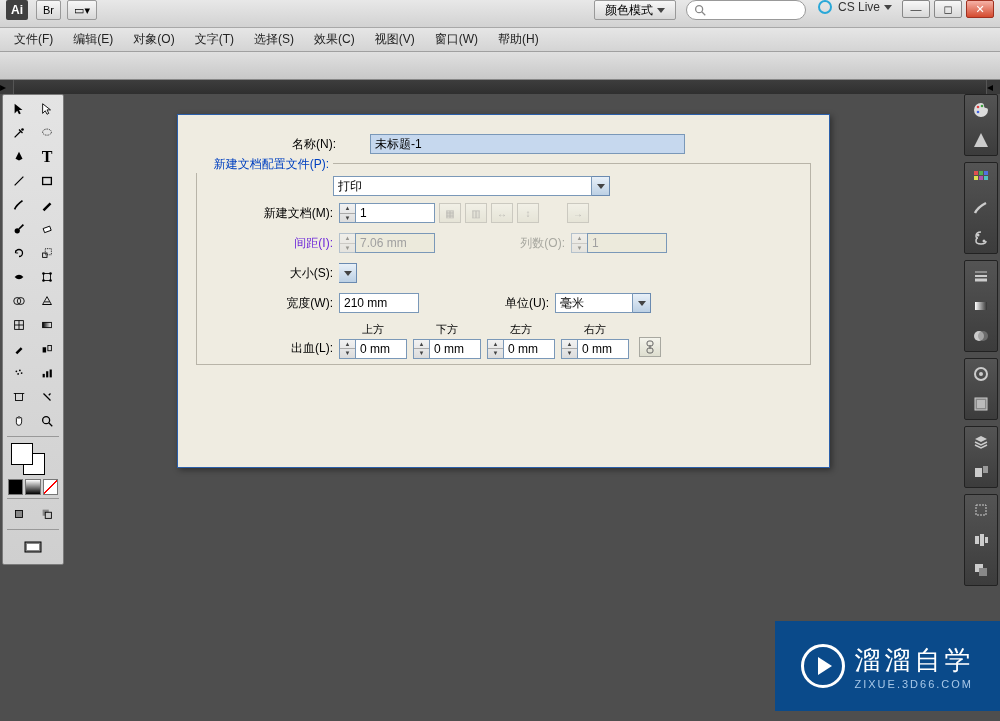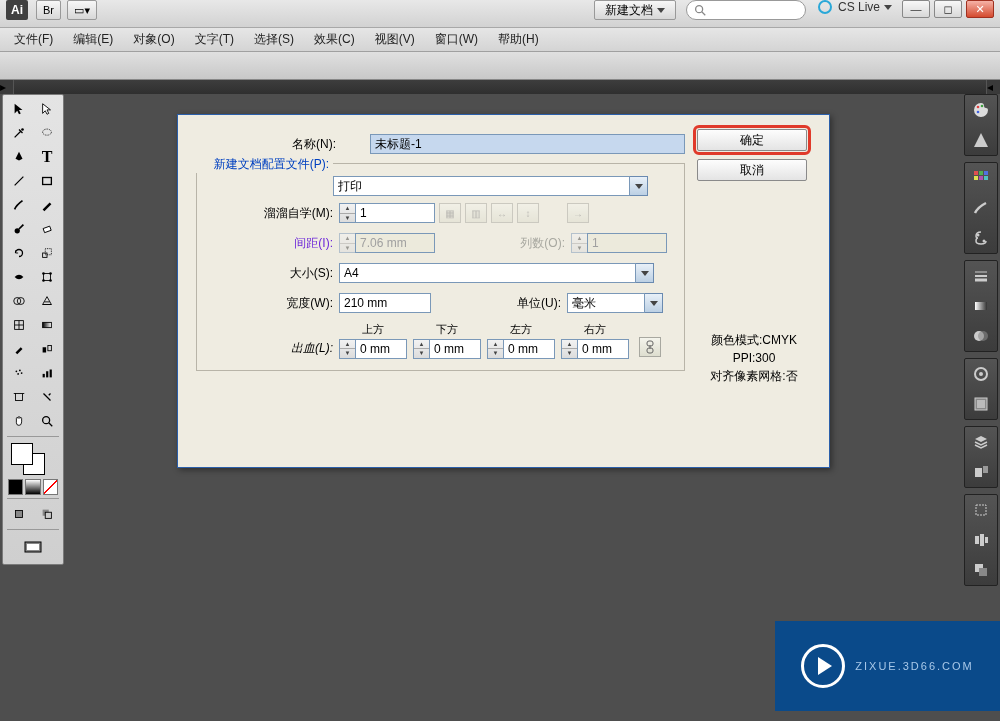--- a/index.html
+++ b/index.html
@@ -59,21 +59,21 @@
 .dialog .lbl{ text-align:right; margin-right:6px; color:#000;}
 .dialog .lbl.w1{ width:140px;}
 .dialog input[type=text]{ height:20px; border:1px solid #7a98b8; padding:0 4px; background:#fff;}
 .dialog input.sel{ background:#c6d8ee;margin-left:28px;}
 .dialog .dropbtn{ width:18px; height:20px; background:linear-gradient(#e8f0f8,#bcd0e4); border:1px solid #6a8ab0; border-left:none; display:flex;align-items:center;justify-content:center;}
 .dialog .spin{ width:16px; height:20px; border:1px solid #7a98b8; background:linear-gradient(#f2f2f2,#dcdcdc); border-right:none; display:flex; flex-direction:column;}
 .dialog .spin .su,.dialog .spin .sd{ flex:1; display:flex; align-items:center; justify-content:center; font-size:6px; color:#444;}
 .dialog .spin .su{ border-bottom:1px solid #aaa;}
 .dialog .btn{ width:110px; height:22px; background:linear-gradient(#fdfdfd,#e4e4e4); border:1px solid #8a8a8a; border-radius:2px; display:flex; align-items:center; justify-content:center; margin-bottom:8px;}
 .dialog .btn.highlight{ outline:3px solid #e03a2a; outline-offset:1px;}
-.dialog .fieldset{ border:1px solid #b8b4a8; padding:10px 8px 8px 8px; position:relative; margin-top:4px;}
+.dialog .fieldset{ border:1px solid #b8b4a8; padding:10px 8px 2px 8px; position:relative; margin-top:4px;}
 .dialog .fieldset .legend{ position:absolute; top:-8px; left:8px; background:#efece1; padding:0 4px; color:#0040c0;}
 .dialog .icon-btn{ width:22px; height:20px; border:1px solid #a8a8a0; background:linear-gradient(#f4f4ec,#dedecf); margin-left:4px; display:flex;align-items:center;justify-content:center; font-size:10px; color:#888;}
 .dialog .icon-btn.disabled{ opacity:0.5;}
 .dialog .bleed-col{ display:flex; flex-direction:column; align-items:center; margin-right:6px;}
 .dialog .bleed-col .bl-lbl{ font-size:11px; margin-bottom:2px;font-family:Liberation Mono, monospace;}
 .dialog .info{ font-size:11px; text-align:center; line-height:18px; margin-top:150px;}
 .dialog .adv-row{ display:flex; align-items:center; margin-top:12px;}
 .dialog .adv-expand{ width:20px; height:20px; border:1px solid #b8b4a8; border-radius:10px; background:#fbfaf4; display:flex; align-items:center; justify-content:center; margin-right:10px; margin-left:24px;}
 .dialog .adv-line{ flex:1; height:1px; background:#b8b4a8; margin-left:10px;}
 
@@ -92,21 +92,21 @@
 </style>
 </head>
 <body>
 
 <div class="titlebar">
   <div class="ai-logo">Ai</div>
   <div class="tb-btn">Br</div>
   <div class="tb-btn">▭▾</div>
   <div class="spacer"></div>
   <div class="workspace">
-      <span>新建文档</span>
+      <span>颜色模式</span>
       <span class="tri-down"></span>
     </div>
   <div class="search">
     <svg class="cur" viewBox="0 0 16 16">
         <circle cx="7" cy="7" r="4" fill="none" stroke="#888" stroke-width="1.5"></circle>
         <line x1="10" y1="10" x2="14" y2="14" stroke="#888" stroke-width="1.5"></line>
       </svg>
   </div>
   <div class="cslive">
       <div class="ring"></div>
@@ -489,28 +489,28 @@
       <div class="row">
         <div class="lbl w1">名称(N):</div>
         <input type="text" class="sel" style="width: 315px;" value="未标题-1">
       </div>
 
       <div class="fieldset">
         <div class="legend" style="left:-4px; top:-8px; width:140px; text-align:right;">新建文档配置文件(P):</div>
 
         <div class="row" style="height:24px;">
           <div style="width:128px;"></div>
-          <input type="text" style="width: 297px;" value="打印">
+          <input type="text" style="width: 259px;" value="打印">
             <div class="dropbtn">
               <span class="tri-down" style="margin:0;"></span>
             </div>
         </div>
 
         <div class="row">
-          <div class="lbl" style="width:128px;">溜溜自学(M):</div>
+          <div class="lbl" style="width:128px;">新建文档(M):</div>
           <div class="spin">
               <div class="su">▲</div>
               <div class="sd">▼</div>
             </div>
           <input type="text" style="width: 80px;" value="1">
           <div class="icon-btn disabled">▦</div>
           <div class="icon-btn disabled">▥</div>
           <div class="icon-btn disabled">↔</div>
           <div class="icon-btn disabled">↕</div>
           <div style="width:24px;"></div>
@@ -527,39 +527,38 @@
           <div class="lbl" style="width:130px;color:#a8a8a0;">列数(O):</div>
           <div class="spin" style="opacity:0.5;">
               <div class="su">▲</div>
               <div class="sd">▼</div>
             </div>
           <input type="text" style="width: 80px; color: rgb(160, 160, 160); background: rgb(236, 234, 220);" disabled="" value="1">
         </div>
 
         <div class="row">
           <div class="lbl" style="width:128px;">大小(S):</div>
-          <input type="text" style="width: 297px;" value="A4">
             <div class="dropbtn">
               <span class="tri-down" style="margin:0;"></span>
             </div>
         </div>
 
         <div class="row">
           <div class="lbl" style="width:128px;">宽度(W):</div>
-          <input type="text" style="width: 92px;" value="210 mm">
+          <input type="text" style="width: 80px;" value="210 mm">
           <div class="lbl" style="width:130px;">单位(U):</div>
           <input type="text" style="width: 78px;" value="毫米">
             <div class="dropbtn">
               <span class="tri-down" style="margin:0;"></span>
             </div>
         </div>
 
 
         <div class="row" style="height:44px;">
-          <div class="lbl" style="width:128px;margin-top:16px;font-style:italic;">出血(L):</div>
+          <div class="lbl" style="width:128px;margin-top:16px;">出血(L):</div>
           <div class="bleed-col">
               <div class="bl-lbl">上方</div>
               <div style="display:flex;">
                 <div class="spin">
                   <div class="su">▲</div>
                   <div class="sd">▼</div>
                 </div>
                 <input type="text" style="width: 52px;" value="0 mm">
               </div>
             </div>
@@ -597,30 +596,22 @@
               <svg width="10" height="14" viewBox="0 0 10 14">
                 <rect x="2" y="1" width="6" height="5" rx="2" fill="none" stroke="#666"></rect>
                 <rect x="2" y="8" width="6" height="5" rx="2" fill="none" stroke="#666"></rect>
                 <line x1="5" y1="5" x2="5" y2="9" stroke="#666"></line>
               </svg>
             </div>
         </div>
       </div>
 
     </div>
-    <div class="right-col">
-      <div class="btn highlight">确定</div>
-      <div class="btn">取消</div>
-      <div class="info">
-        <div>颜色模式:CMYK</div>
-        <div>PPI:300</div>
-        <div>对齐像素网格:否</div>
-      </div>
-    </div>
   </div>
 </div>
 
 <div class="watermark">
   <div class="play"></div>
   <div class="txt">
+    <div class="big">溜溜自学</div>
     <div class="small">ZIXUE.3D66.COM</div>
   </div>
 </div>
 
 </body></html>

